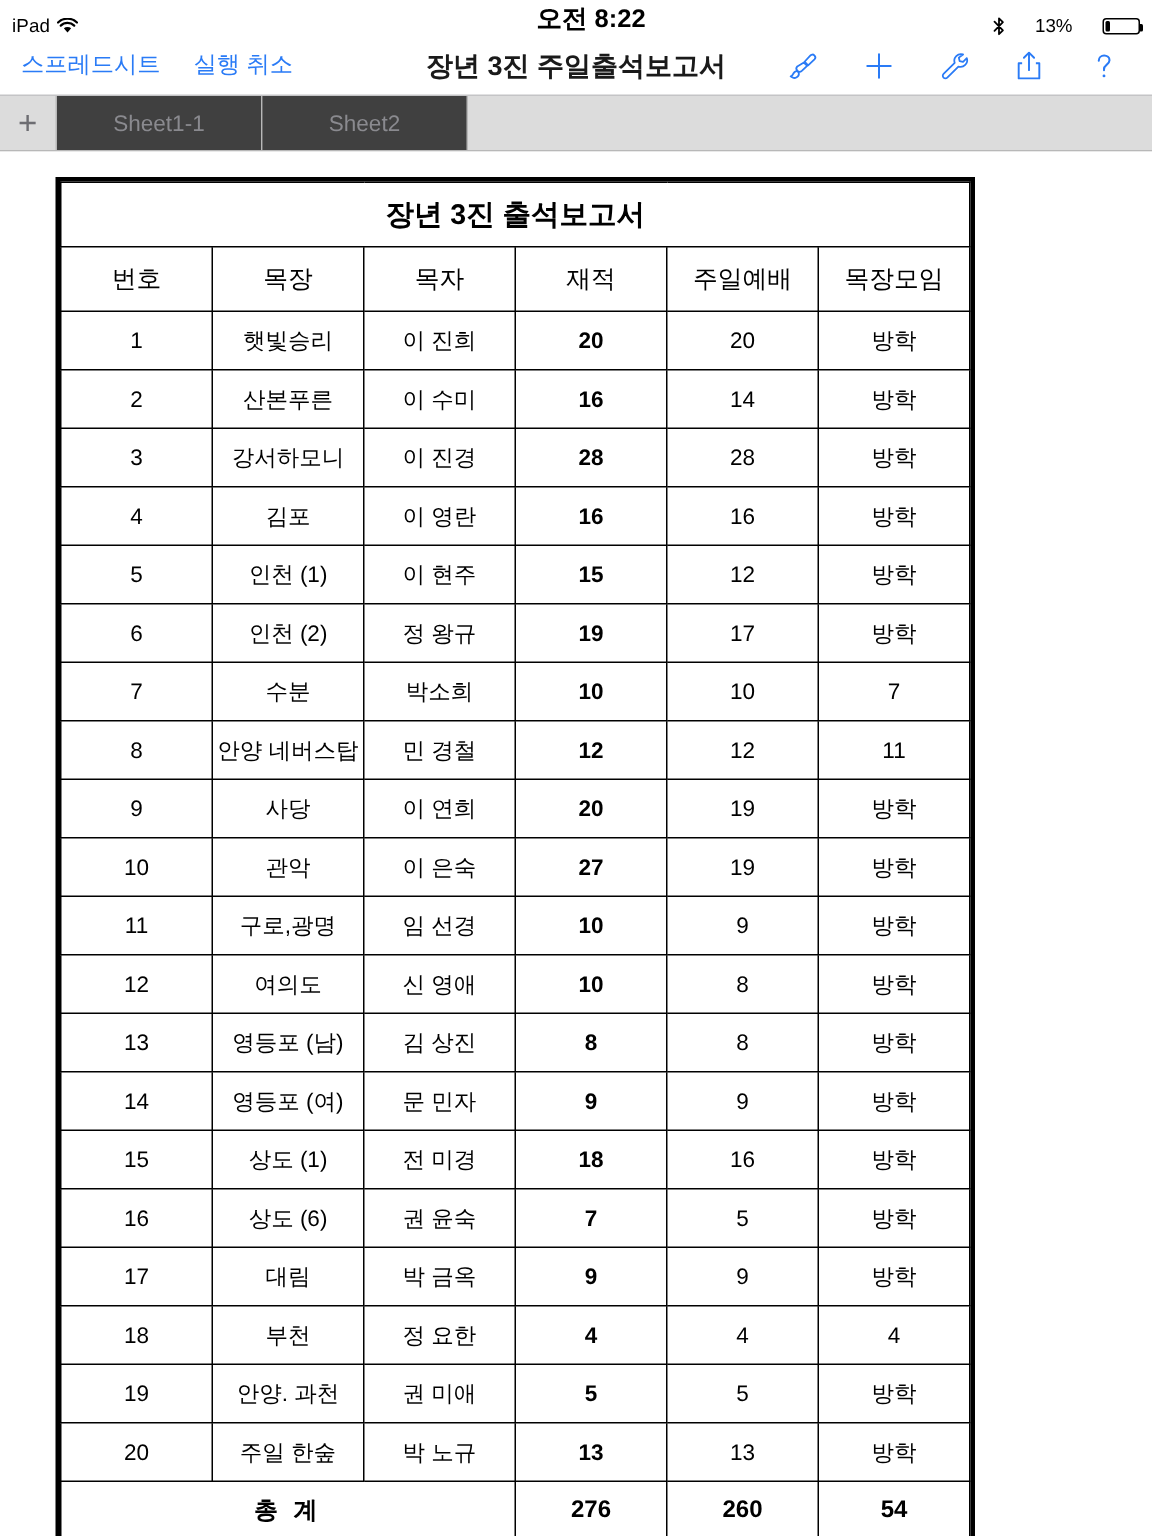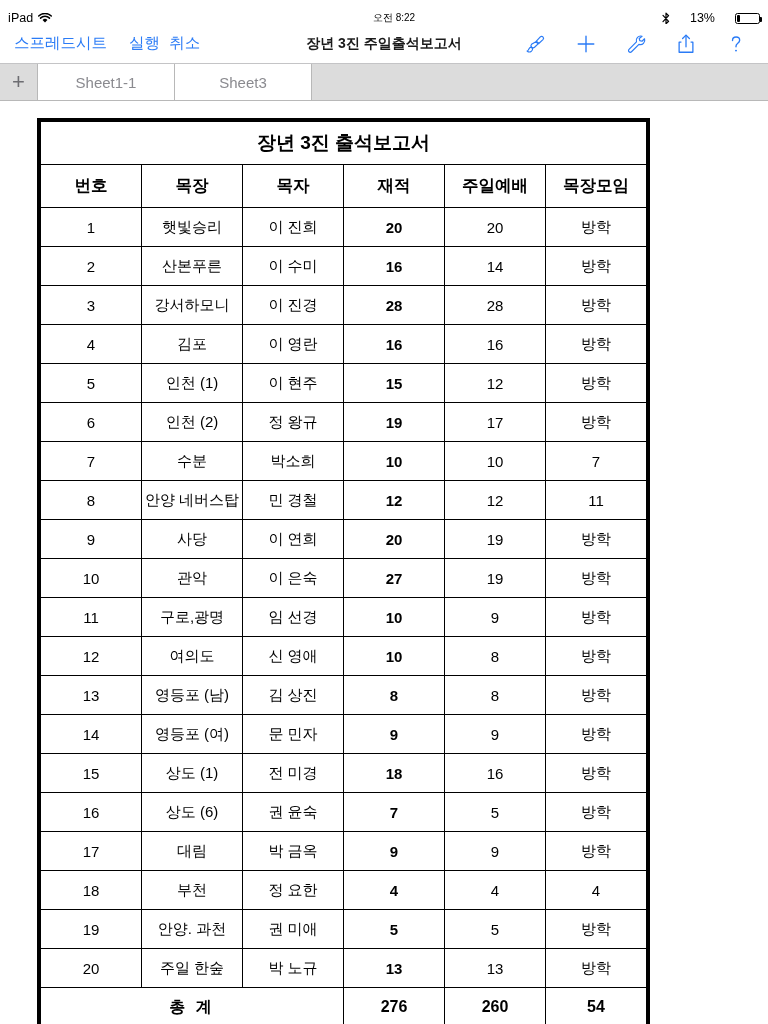--- a/index.html
+++ b/index.html
@@ -7,30 +7,30 @@
   body {
     font-family:"Liberation Sans","DejaVu Sans",sans-serif;
     background:#ffffff;
     -webkit-font-smoothing:antialiased;
     overflow:hidden;
   }
 
   
   .statusbar{
     height:24px; width:768px;
-    display:flex; align-items:flex-start;
-    padding:11px 8px;
+    display:flex; align-items:flex-end;
+    padding:0 8px;
     font-size:12px; color:#000;
     position:relative;
   }
   .sb-left{ display:flex; align-items:center; gap:5px; }
   .sb-device{ font-size:12.5px; letter-spacing:.1px; }
   .sb-center{
     position:absolute; left:0; right:0; text-align:center;
-    font-size:10px; font-weight:400; pointer-events:none;margin-left:20px;
+    font-size:17px; font-weight:700; pointer-events:none;margin-left:20px;
   }
   .sb-right{
     margin-left:auto; display:flex; align-items:center; gap:20px;
     font-size:12.5px;
   }
   .wifi-icon{ display:inline-block; width:14px; height:11px; position:relative; }
   .wifi-icon svg{ display:block; }
   .bt-icon{ display:inline-block; width:8px; height:13px; }
   .battery{
     display:inline-block; width:25px; height:11px;
@@ -50,25 +50,25 @@
     height:40px; width:768px;
     display:flex; align-items:center;
     position:relative;
     background:#ffffff;
     border-bottom:1px solid #c4c4c6;
   }
   .tb-left{ display:flex; align-items:center; gap:22px; padding-left:14px; }
   .tb-link{
     color:#2a7bf6; font-size:15.5px; white-space:nowrap;
     cursor:pointer; background:none; border:none;
-    font-family:Liberation Mono, monospace;
+    font-family:Liberation Sans, sans-serif;
   }
   .tb-title{
     position:absolute; left:0; right:0; text-align:center;
-    font-size:14px; font-weight:700; color:#1a1a1a;
+    font-size:18px; font-weight:700; color:#1a1a1a;
     pointer-events:none;
   }
   .tb-right{
     margin-left:auto; display:flex; align-items:center;
     gap:26px; padding-right:20px; z-index:2;
   }
   .tb-icon{
     width:24px; height:24px; display:flex;
     align-items:center; justify-content:center;
     color:#2a7bf6; cursor:pointer;
@@ -81,21 +81,21 @@
     background:#dcdcdc;
     border-bottom:1px solid #b8b8b8;
   }
   .tab-add{
     width:38px; display:flex; align-items:center; justify-content:center;
     background:#dcdcdc; color:#6d6d72; font-size:22px; font-weight:300;
     border-right:1px solid #b8b8b8; cursor:pointer; line-height:1;
   }
   .tab{
     width:137px; display:flex; align-items:center; justify-content:center;
-    font-size:15px; color:#8a8a8f; background:#ffffff;
+    font-size:15px; color:#8a8a8f; background:#404040;
     border-right:1px solid #b8b8b8; cursor:pointer;
   }
   .tab.active{ background:#0b74f0; color:#ffffff; }
   .tab-filler{ flex:1; background:#dcdcdc; }
 
   
   .canvas{
     width:768px; height:923px; background:#ffffff;
     position:relative;
   }
@@ -110,21 +110,21 @@
     border:1px solid #000;
     text-align:center; vertical-align:middle;
     font-size:15px; color:#000;
     padding:0;
   }
   tr.r-title td{
     height:43px; font-size:19px; font-weight:700;
     border-bottom:1.5px solid #000;
   }
   tr.r-head td{
-    height:43px; font-size:16.5px; font-weight:700;
+    height:43px; font-size:16.5px; font-weight:400;
   }
   tr.r-data td{ height:39px; }
   tr.r-data td.num{ font-size:15px; }
   td.b{ font-weight:700; }
   tr.r-total td{
     height:39px; font-weight:700; font-size:16px;
     border-top:1.5px solid #000;
   }
   td.c-no   { width:67px; }
   td.c-mj   { width:154px; }
@@ -202,21 +202,21 @@
         <path d="M8.2 8.2c0-2.3 1.8-3.8 3.9-3.8 2.2 0 3.9 1.4 3.9 3.4 0 1.8-1 2.6-2.3 3.6-1.2.9-1.7 1.6-1.7 3v.7" stroke="#2a7bf6" stroke-width="1.5" fill="none" stroke-linecap="round"></path>
         <circle cx="12" cy="19.2" r="1.05" fill="#2a7bf6"></circle>
       </svg>
     </div>
   </div>
 </div>
 
 <div class="tabbar">
   <div class="tab-add">+</div>
   <div class="tab">Sheet1-1</div>
-  <div class="tab">Sheet3</div>
+  <div class="tab">Sheet2</div>
   <div class="tab-filler"></div>
 </div>
 
 <div class="canvas">
   <div class="tablewrap">
     <table>
       <tbody id="tbody">
           <tr class="r-title">
             <td colspan="6">장년 3진 출석보고서</td>
           </tr>

